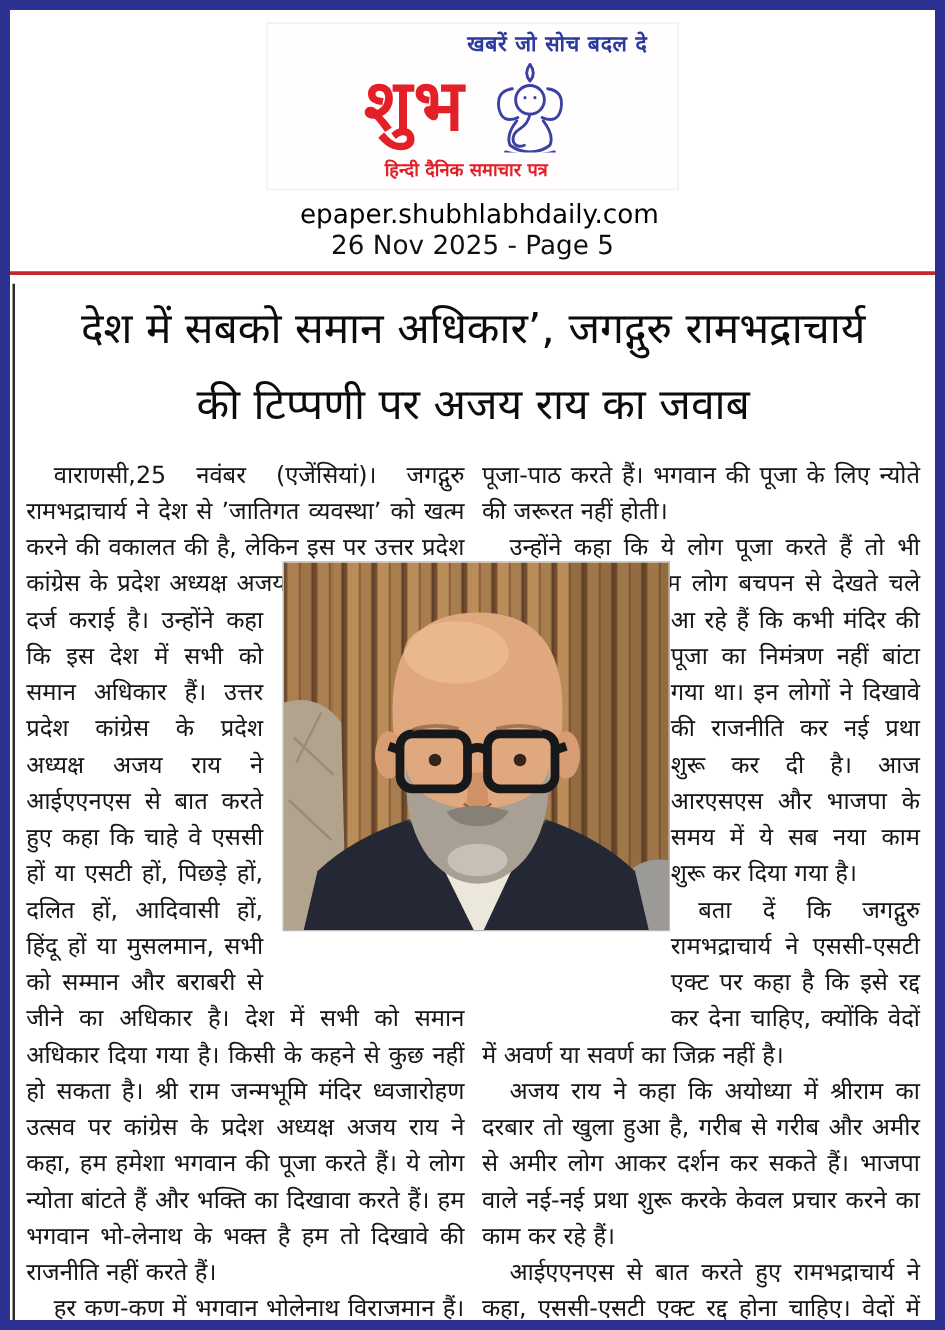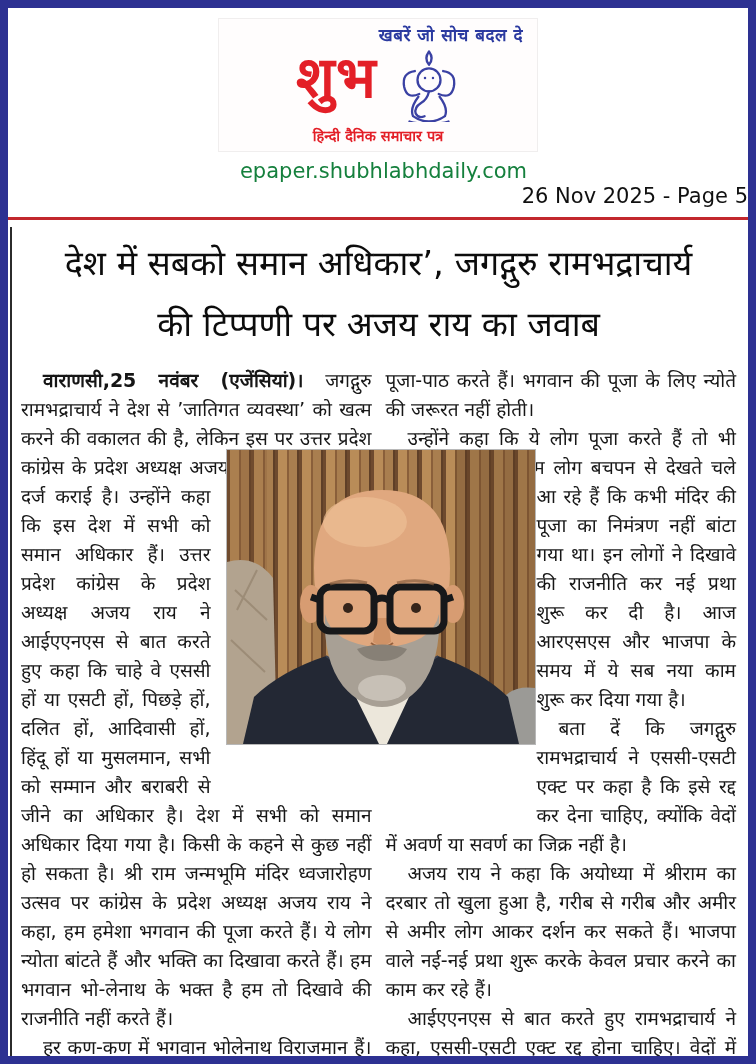--- a/index.html
+++ b/index.html
@@ -12,60 +12,60 @@
     overflow:hidden;
     font-family:"DejaVu Sans", sans-serif;
     color:#141414;
   }
   
   .masthead { text-align:center; padding-top:10px; }
   .logo-card {
     display:inline-block;
     background:#fffdfd;
     border:1px solid #f0eeee;
-    padding:4px 14px 6px 14px;
+    padding:4px 24px 6px 14px;
     min-width:290px;
   }
   .tagline {
     color:#2b3aa0; font-weight:bold; font-size:17px;
     text-align:right; letter-spacing:0.5px;
   }
-  .logo-row { display:flex; align-items:flex-start; justify-content:center; gap:21px; margin-top:2px; }
+  .logo-row { display:flex; align-items:center; justify-content:center; gap:21px; margin-top:2px; }
   .logo-word {
     color:#e31f27; font-weight:bold; font-size:57px; line-height:1.05;
     letter-spacing:1px;
   }
   .ganesh { width:62px; height:76px; flex:0 0 auto; }
   .subtitle {
     color:#e31f27; font-weight:bold; font-size:14.5px;
     text-align:center; margin-top:1px;
   }
-  .site-url { font-size:21px; color:#15803d; margin-top:7px; text-align:center; text-decoration:none; display:block;padding-left:11px; }
-  .date-line { font-size:21px; color:#101010; margin-top:1px; text-align:right; }
+  .site-url { font-size:21px; color:#000000; margin-top:7px; text-align:center; text-decoration:none; display:block;padding-left:11px; }
+  .date-line { font-size:21px; color:#101010; margin-top:1px; text-align:center; }
   .red-rule { height:3px; background:#c2272d; margin-top:9px; }
 
   
   .article {
     margin:7px 10px 0 2px;
     border-left:2px solid #2b2b2b;
     padding:0 2px 0 9px;
   }
   .headline {
     text-align:center; font-weight:normal; color:#0c0c0c;
     font-size:34px; line-height:1.78;
     padding:6px 4px 8px 4px;
   }
   .cols { display:flex; gap:14px; margin-top:4px; }
   .col {
     flex:1; font-size:19px; line-height:29px;
     text-align:justify; color:#161616;
   }
   .col p { margin:0; text-indent:22px; }
   .col p.no-indent { text-indent:0; }
-  .dateline { font-weight:bold; }
+  .dateline { font-weight:normal; }
   .spacer-r { float:right; width:152px; height:286px; margin:6px 0 6px 9px; }
   .spacer-l { float:left;  width:142px; height:320px; margin:6px 9px 6px 0; }
 
   
   .photo {
     position:absolute; left:218px; top:441px;
     width:308px; height:294px;
     border:1px solid #b8b8b8; background:#fff;
   }
   .photo svg { display:block; width:100%; height:100%; }

